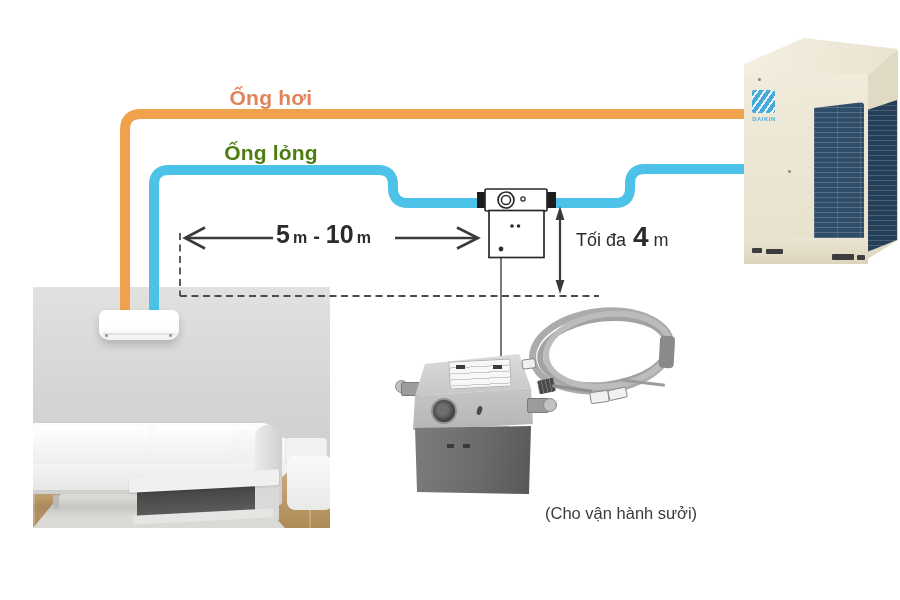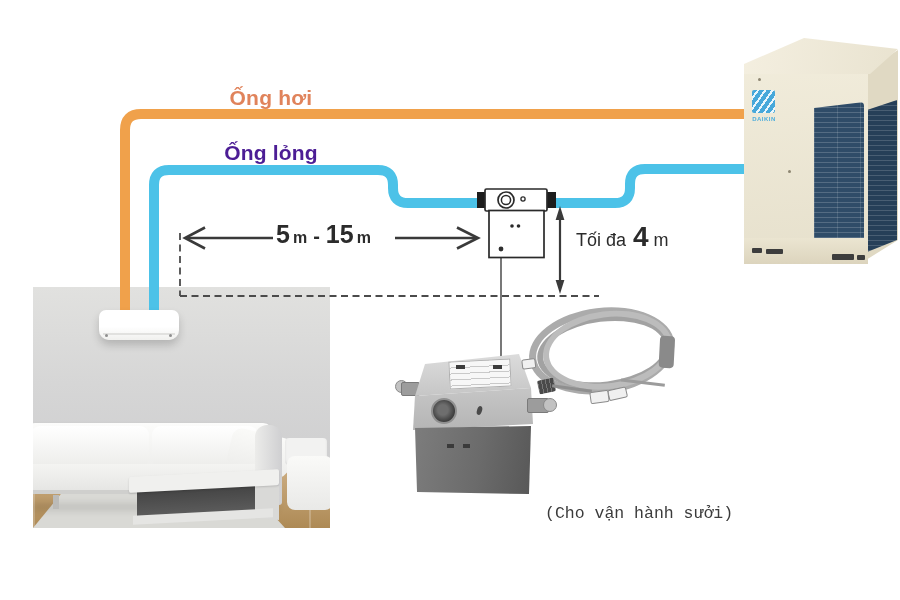--- a/index.html
+++ b/index.html
@@ -3,33 +3,33 @@
 <meta charset="utf-8">
 <style>
   html,body{margin:0;padding:0;background:#ffffff;}
   .stage{position:relative;width:900px;height:600px;background:#ffffff;overflow:hidden;
          font-family:"Liberation Sans",sans-serif;margin-left:33px;}
   .abs{position:absolute;}
 
   
   .pipe-label{width:140px;text-align:center;font-size:21px;font-weight:600;letter-spacing:.2px;}
   .lbl-vapor{left:168px;top:86px;color:#E0835B;}
-  .lbl-liquid{left:168px;top:141px;color:#4c1d95;}
+  .lbl-liquid{left:168px;top:141px;color:#4d7c0f;}
   .measure{display:flex;align-items:baseline;color:#2b2b2b;}
   .measure .num{font-size:25px;font-weight:800;}
   .measure .unit{font-size:16px;font-weight:700;margin-left:3px;}
   .measure .sep{font-size:20px;font-weight:800;margin:0 6px;}
   .dist{left:243px;top:220px;}
   .hgt{left:543px;top:221px;}
   .hgt .pre{font-size:18px;font-weight:500;margin-right:7px;}
   .hgt .num{font-size:28px;font-weight:800;}
   .hgt .unit{font-size:18px;font-weight:500;margin-left:5px;}
   .bev-title{left:512px;top:446px;font-size:27px;font-weight:700;color:#2f2f2f;letter-spacing:.3px;}
   .bev-desc{left:512px;font-size:16.5px;color:#3b3b3b;}
-  .bev-d1{top:481px;} .bev-d2{top:504px;font-family:Liberation Mono, monospace;}
+  .bev-d1{top:481px;} .bev-d2{top:504px;}
 
   
   .photo{left:0;top:287px;width:297px;height:241px;overflow:hidden;z-index:1;}
   .wall{left:0;top:0;width:297px;height:241px;
         background:linear-gradient(180deg,#E1E1DF 0%,#D6D6D6 40%,#C9C9CB 100%);}
   .floor{left:0;top:186px;width:297px;height:55px;
          background:linear-gradient(180deg,#C9AA7E,#AE8A55);}
   .plank{left:0;top:186px;width:297px;height:55px;
          background:repeating-linear-gradient(90deg,rgba(255,255,255,.22) 0 2px,transparent 2px 46px);}
   .rug{left:0;top:198px;width:252px;height:43px;background:#D9D9D5;
@@ -262,21 +262,21 @@
     <div class="abs plug-w jump-white"></div>
   </div>
 
   <div class="abs pipe-label lbl-vapor">Ống hơi</div>
   <div class="abs pipe-label lbl-liquid">Ống lỏng</div>
 
   <div class="abs measure dist">
     <span class="num">5</span>
     <span class="unit">m</span>
     <span class="sep">-</span>
-    <span class="num">15</span>
+    <span class="num">10</span>
     <span class="unit">m</span>
   </div>
 
   <div class="abs measure hgt">
     <span class="pre">Tối đa</span>
     <span class="num">4</span>
     <span class="unit">m</span>
   </div>
 
   <div class="abs bev-desc bev-d2">(Cho vận hành sưởi)</div>

